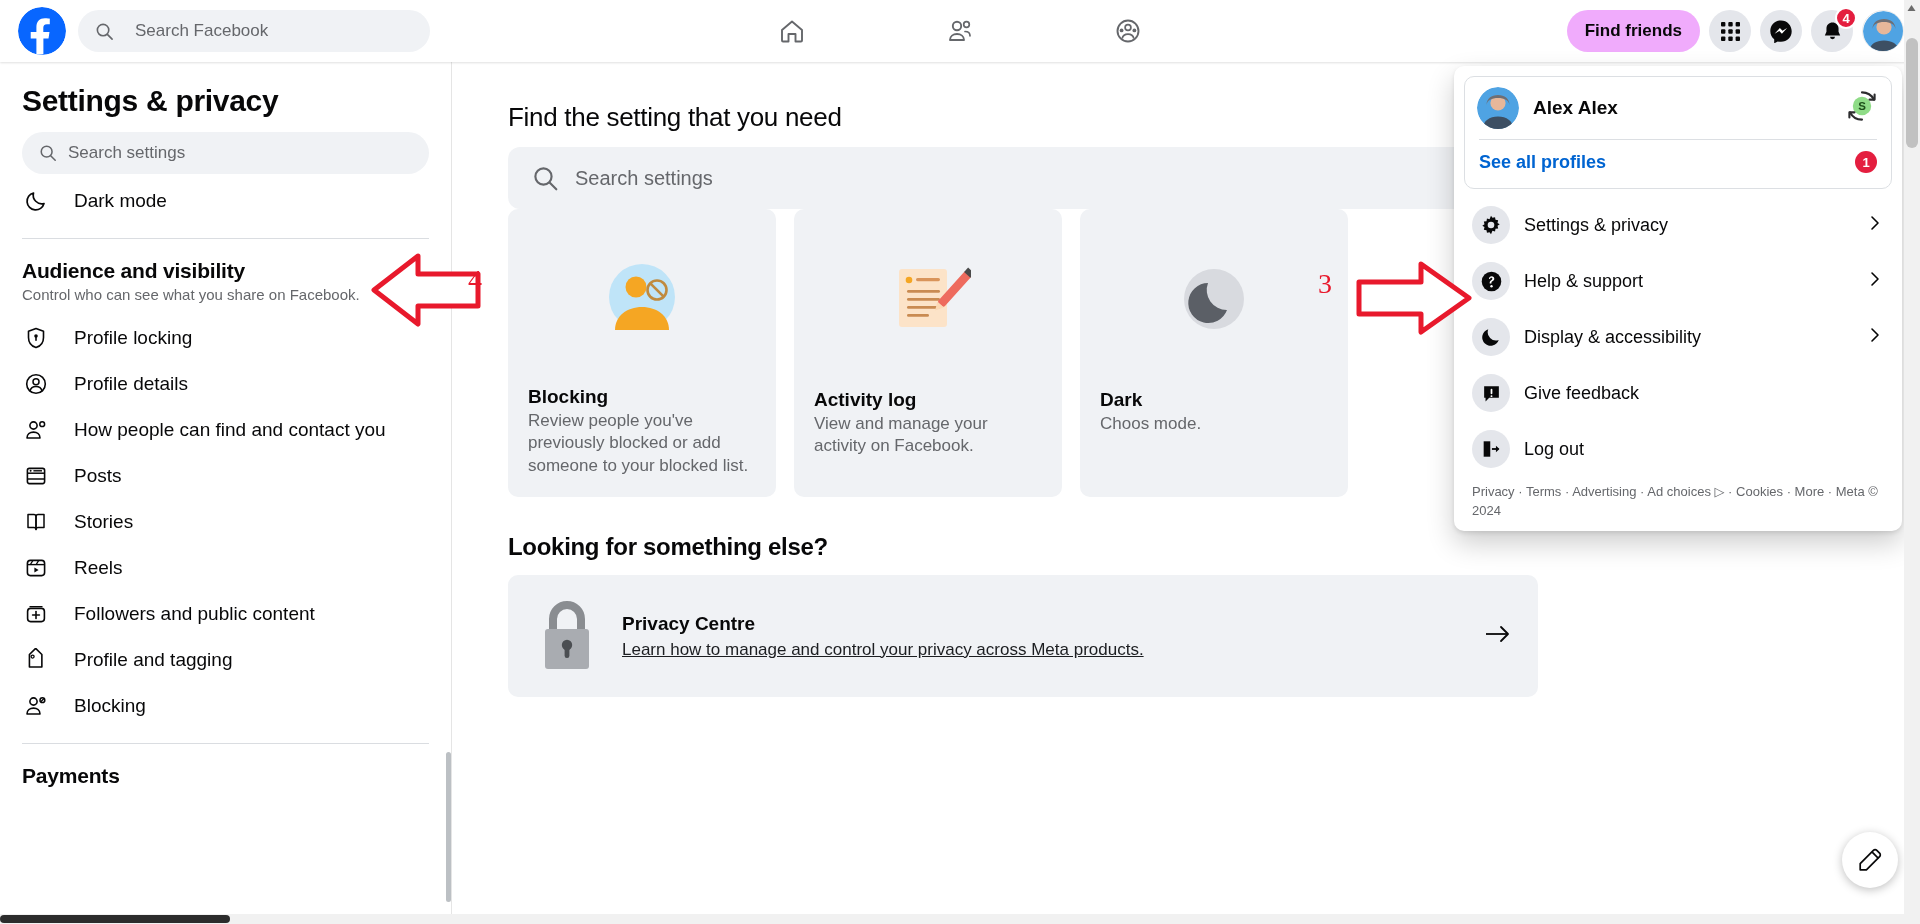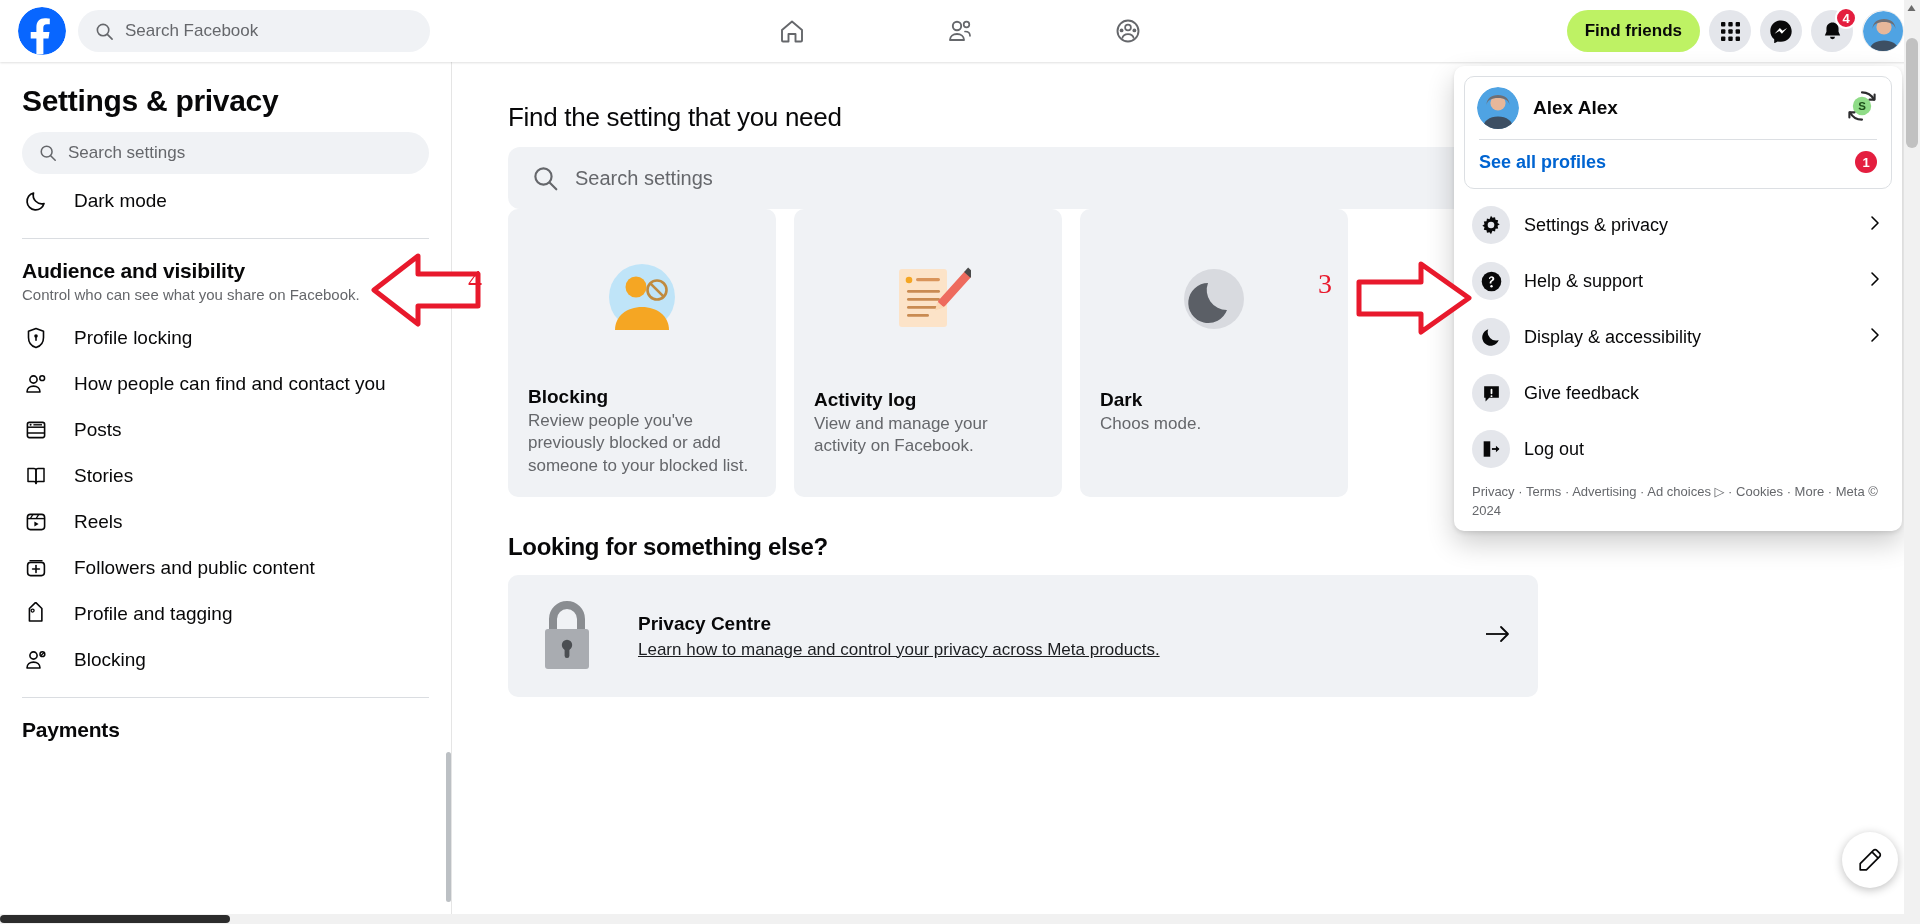--- a/index.html
+++ b/index.html
@@ -16,36 +16,36 @@
   .topbar {
     position: absolute; top: 0; left: 0; width: 1920px; height: 62px;
     background: #fff; display: flex; align-items: center;
     box-shadow: 0 1px 2px rgba(0,0,0,.12);
     z-index: 40;
   }
   .tb-left { display: flex; align-items: center; padding-left: 18px; gap: 12px; }
   .fb-logo { width: 48px; height: 48px; border-radius: 50%; display:block; }
   .searchbox {
     width: 352px; height: 42px; background: #f0f2f5; border-radius: 21px;
-    display: flex; align-items: center; gap: 11px; padding: 0 17px;
+    display: flex; align-items: center; gap: 21px; padding: 0 17px;
   }
   .searchbox .ph { color: #65676b; font-size: 17px; }
   .tb-center {
     position: absolute; left: 50%; transform: translateX(-50%);
     display: flex; align-items: center; gap: 112px;
   }
   .navicon {
     width: 56px; height: 46px; display: flex; align-items: center; justify-content: center;
     border-radius: 8px; cursor: pointer;
   }
   .tb-right {
     position: absolute; right: 16px; display: flex; align-items: center; gap: 9px;
   }
   .find-friends {
-    height: 42px; background: #bef264; border-radius: 21px;
+    height: 42px; background: #f0abfc; border-radius: 21px;
     display: flex; align-items: center; padding: 0 18px;
     font-size: 17px; font-weight: 600; color: #080809; cursor: pointer;
   }
   .circ-btn {
     width: 42px; height: 42px; border-radius: 50%; background: #e4e6eb;
     display: flex; align-items: center; justify-content: center; cursor: pointer;
     position: relative;
   }
   .badge-red {
     position: absolute; top: -3px; right: -4px; min-width: 22px; height: 22px;
@@ -97,21 +97,21 @@
   .card {
     width: 268px; height: 288px; background: #f0f2f5; border-radius: 10px;
     padding: 20px 20px; display: flex; flex-direction: column; cursor: pointer;
   }
   .card-art { height: 128px; display: flex; align-items: center; justify-content: center; margin-top: 6px; }
   .card-title { font-size: 19px; font-weight: 700; margin-top: 26px; }
   .card-desc { font-size: 17px; color: #65676b; line-height: 1.32; margin-top: 2px; }
   .m-h3 { font-size: 24px; font-weight: 700; margin: 36px 0 14px 56px; letter-spacing: -.3px; }
   .wide-card {
     margin-left: 56px; width: 1030px; background: #f0f2f5; border-radius: 10px;
-    display: flex; align-items: center; gap: 38px; padding: 22px 26px; cursor: pointer;
+    display: flex; align-items: center; gap: 22px; padding: 22px 26px; cursor: pointer;
   }
   .wc-text { flex: 1; }
   .wc-title { font-size: 19px; font-weight: 600; }
   .wc-sub { font-size: 17px; color: #1c1e21; margin-top: 5px; text-decoration: underline; }
 
   
   .dropdown {
     position: absolute; top: 66px; right: 18px; width: 448px;
     background: #fff; border-radius: 10px;
     box-shadow: 0 12px 28px rgba(0,0,0,.2), 0 2px 4px rgba(0,0,0,.1);
@@ -305,20 +305,30 @@
         <span class="sb-ico">
           <svg width="24" height="24" viewBox="0 0 24 24">
             <path d="M12 2.5 4.5 5.3v6.2c0 5 3.2 8.8 7.5 10.1 4.3-1.3 7.5-5.1 7.5-10.1V5.3z" fill="none" stroke="#080809" stroke-width="1.6" stroke-linejoin="round"></path>
             <circle cx="12" cy="10" r="1.8" fill="#080809"></circle>
             <rect x="11.2" y="10.8" width="1.6" height="4" fill="#080809"></rect>
           </svg>
         </span>
         <span>Profile locking</span>
       </div>
 
+      <div class="sb-row">
+        <span class="sb-ico">
+          <svg width="24" height="24" viewBox="0 0 24 24">
+            <circle cx="12" cy="12" r="9.3" fill="none" stroke="#080809" stroke-width="1.6"></circle>
+            <circle cx="12" cy="9.8" r="3" fill="none" stroke="#080809" stroke-width="1.5"></circle>
+            <path d="M5.8 19.4c.8-3.1 3.2-4.8 6.2-4.8s5.4 1.7 6.2 4.8" fill="none" stroke="#080809" stroke-width="1.5"></path>
+          </svg>
+        </span>
+        <span>Profile details</span>
+      </div>
 
       <div class="sb-row">
         <span class="sb-ico">
           <svg width="24" height="24" viewBox="0 0 24 24">
             <circle cx="9.5" cy="7.5" r="3.6" fill="none" stroke="#080809" stroke-width="1.6"></circle>
             <path d="M3 20c0-3.6 2.9-5.9 6.5-5.9S16 16.4 16 20z" fill="none" stroke="#080809" stroke-width="1.6" stroke-linejoin="round"></path>
             <circle cx="18.2" cy="6.2" r="2.4" fill="none" stroke="#080809" stroke-width="1.5"></circle>
           </svg>
         </span>
         <span>How people can find and contact you</span>

